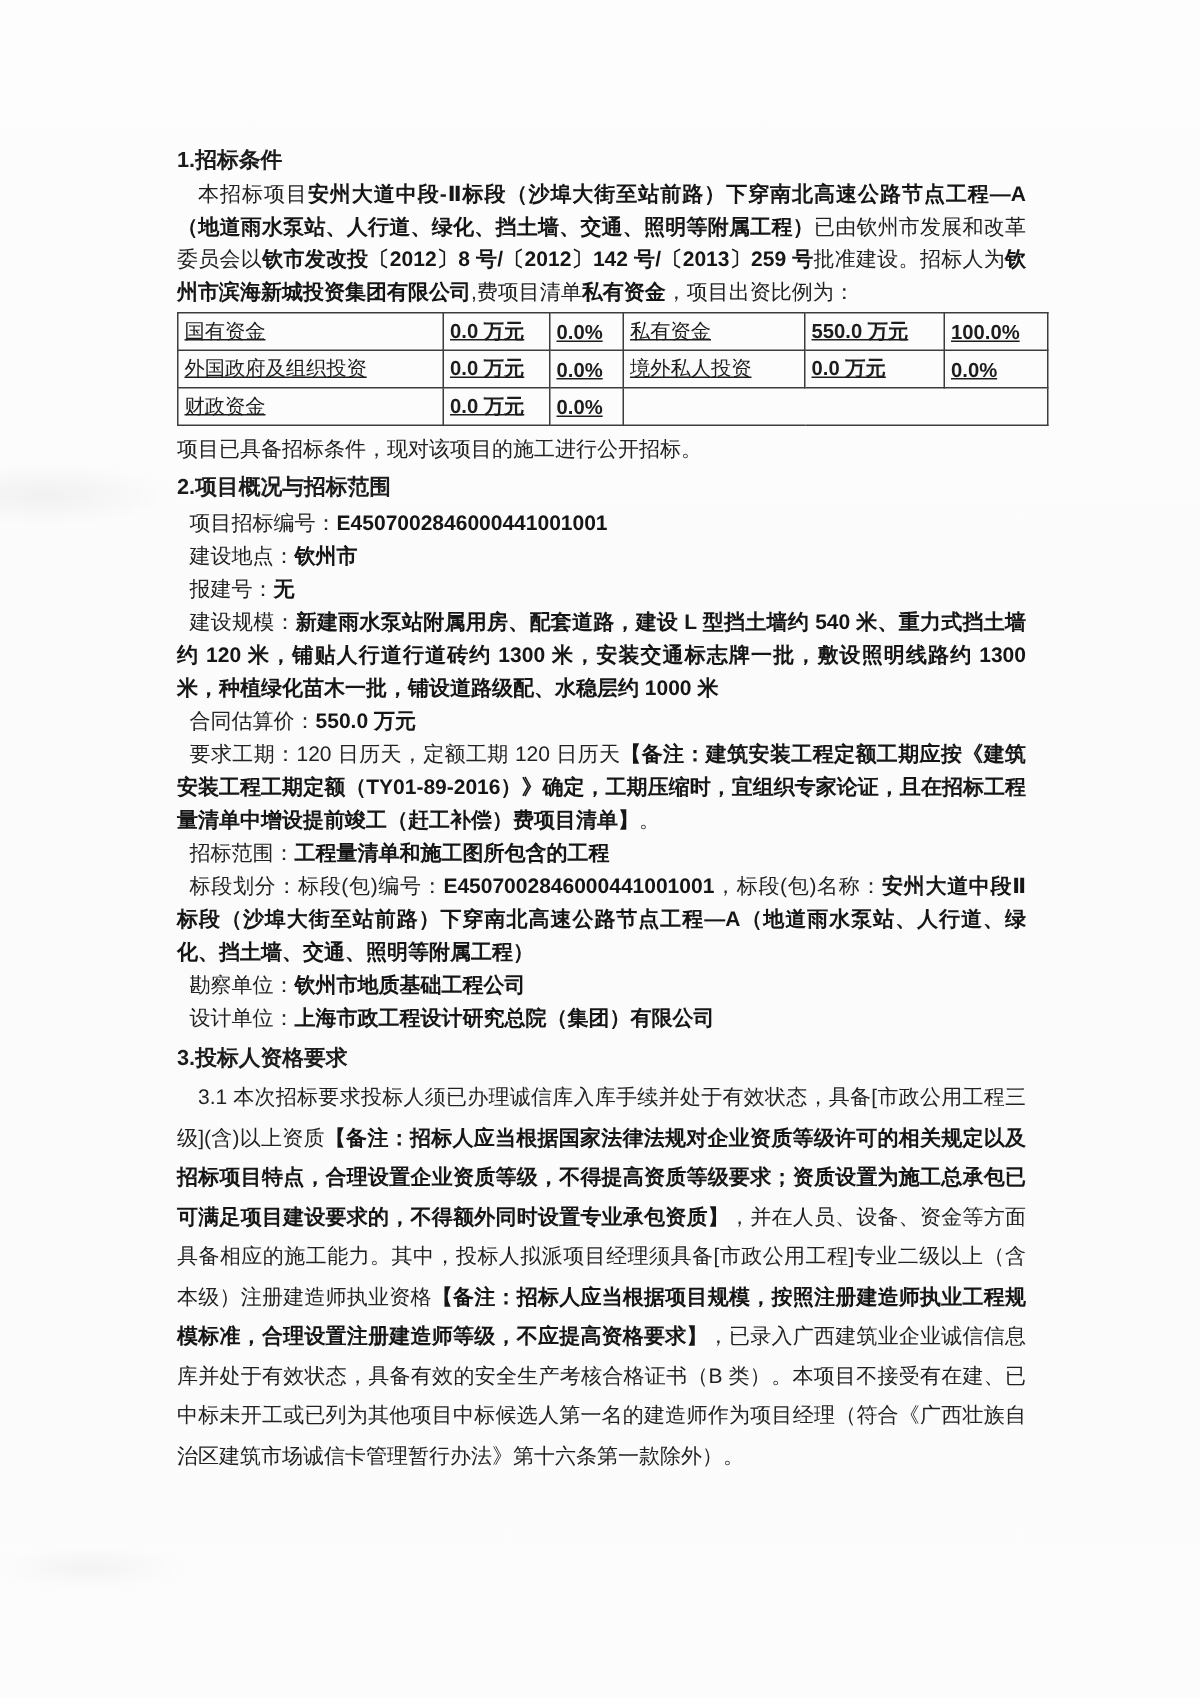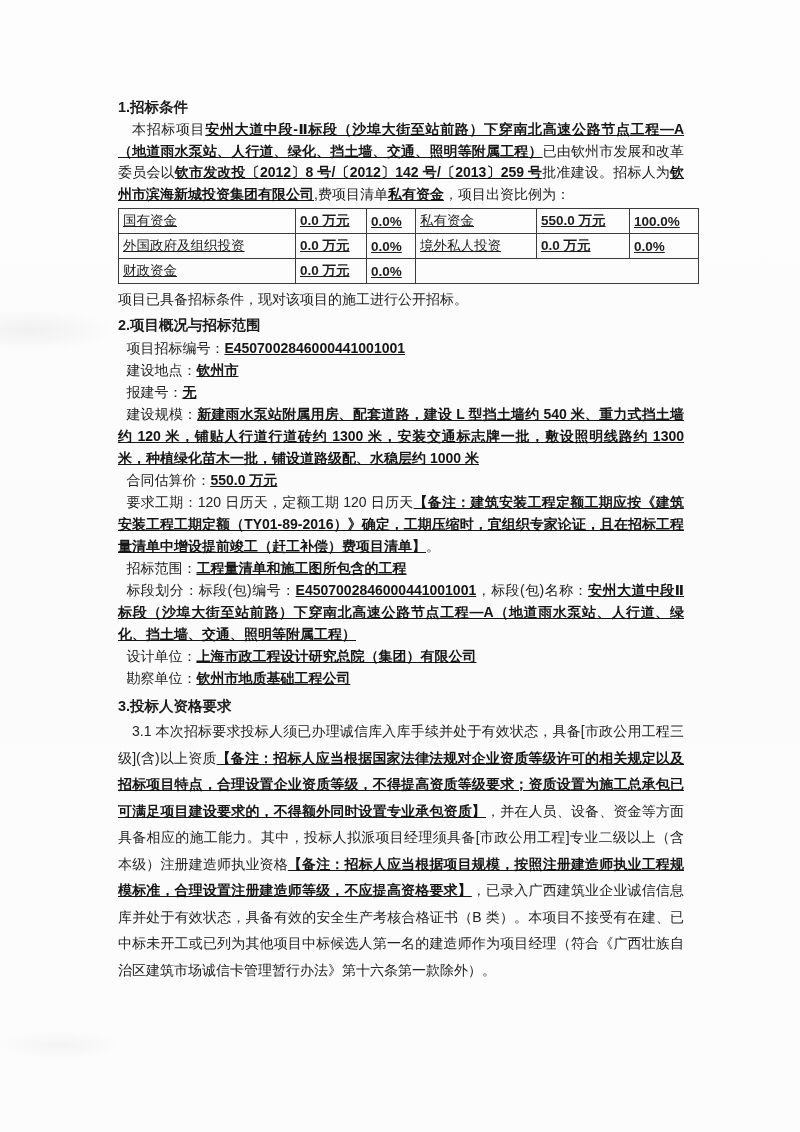--- a/index.html
+++ b/index.html
@@ -52,21 +52,21 @@
     line-height:22px;
     word-break:break-all;
   }
   .item{
     font-size:14px;
     line-height:22px;
     text-indent:0.6em;
     word-break:break-all;
     text-align:justify;
   }
-  .b{font-weight:bold;color:#161616;text-decoration:underline;}
+  .b{font-weight:bold;color:#161616;}
   table.funding{
     border-collapse:collapse;
     width:562px;
     margin:3px 0 4px 0;
     table-layout:fixed;
   }
   table.funding td{
     border:1.6px solid #3c3c3c;
     font-size:13.5px;
     padding:1px 4px;
@@ -130,21 +130,21 @@
     <div class="gap-s"></div>
     <div class="sec-heading">2.项目概况与招标范围</div>
     <div class="item"><span>项目招标编号：</span><span class="b">E4507002846000441001001</span></div>
     <div class="item"><span>建设地点：</span><span class="b">钦州市</span></div>
     <div class="item"><span>报建号：</span><span class="b">无</span></div>
     <div class="item"><span>建设规模：</span><span class="b">新建雨水泵站附属用房、配套道路，建设 L 型挡土墙约 540 米、重力式挡土墙约 120 米，铺贴人行道行道砖约 1300 米，安装交通标志牌一批，敷设照明线路约 1300 米，种植绿化苗木一批，铺设道路级配、水稳层约 1000 米</span></div>
     <div class="item"><span>合同估算价：</span><span class="b">550.0 万元</span></div>
     <div class="item"><span>要求工期：</span><span>120 日历天，定额工期 120 日历天</span><span class="b">【备注：建筑安装工程定额工期应按《建筑安装工程工期定额（TY01-89-2016）》确定，工期压缩时，宜组织专家论证，且在招标工程量清单中增设提前竣工（赶工补偿）费项目清单】</span><span>。</span></div>
     <div class="item"><span>招标范围：</span><span class="b">工程量清单和施工图所包含的工程</span></div>
     <div class="item"><span>标段划分：</span><span>标段(包)编号：</span><span class="b">E4507002846000441001001</span><span>，标段(包)名称：</span><span class="b">安州大道中段Ⅱ标段（沙埠大街至站前路）下穿南北高速公路节点工程—A（地道雨水泵站、人行道、绿化、挡土墙、交通、照明等附属工程）</span></div>
+    <div class="item"><span>勘察单位：</span><span class="b">钦州市地质基础工程公司</span></div>
     <div class="item"><span>设计单位：</span><span class="b">上海市政工程设计研究总院（集团）有限公司</span></div>
-    <div class="item"><span>勘察单位：</span><span class="b">钦州市地质基础工程公司</span></div>
 
     <div class="gap-m"></div>
     <div class="sec-heading">3.投标人资格要求</div>
     <div class="sec3-para"><span>3.1 本次招标要求投标人须已办理诚信库入库手续并处于有效状态，具备[市政公用工程三级](含)以上资质</span><span class="b">【备注：招标人应当根据国家法律法规对企业资质等级许可的相关规定以及招标项目特点，合理设置企业资质等级，不得提高资质等级要求；资质设置为施工总承包已可满足项目建设要求的，不得额外同时设置专业承包资质】</span><span>，并在人员、设备、资金等方面具备相应的施工能力。其中，投标人拟派项目经理须具备[市政公用工程]专业二级以上（含本级）注册建造师执业资格</span><span class="b">【备注：招标人应当根据项目规模，按照注册建造师执业工程规模标准，合理设置注册建造师等级，不应提高资格要求】</span><span>，已录入广西建筑业企业诚信信息库并处于有效状态，具备有效的安全生产考核合格证书（B 类）。本项目不接受有在建、已中标未开工或已列为其他项目中标候选人第一名的建造师作为项目经理（符合《广西壮族自治区建筑市场诚信卡管理暂行办法》第十六条第一款除外）。</span></div>
 
   </div>
 </div>
 
 </body></html>

